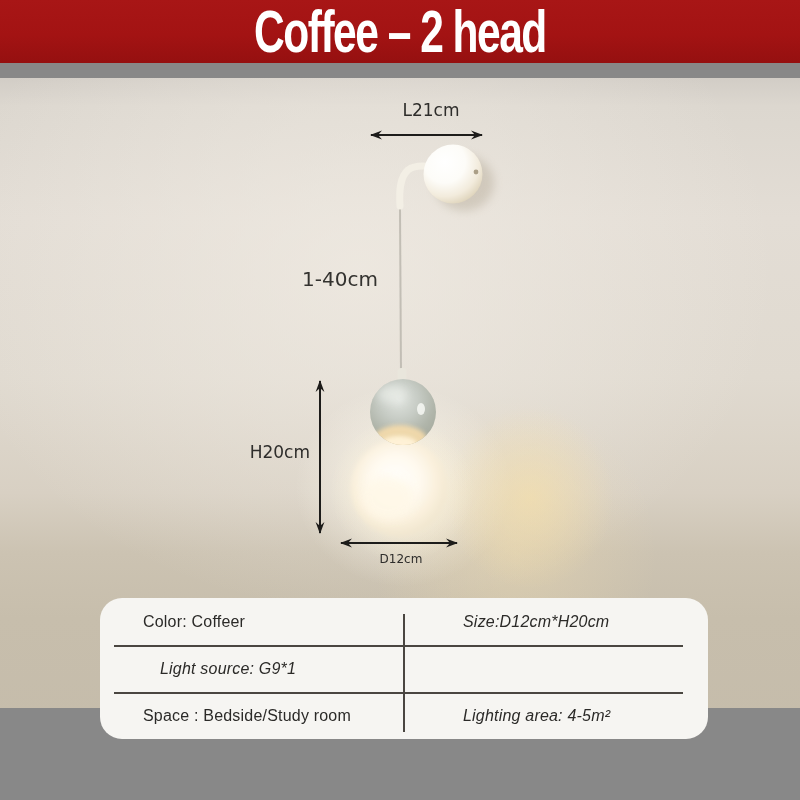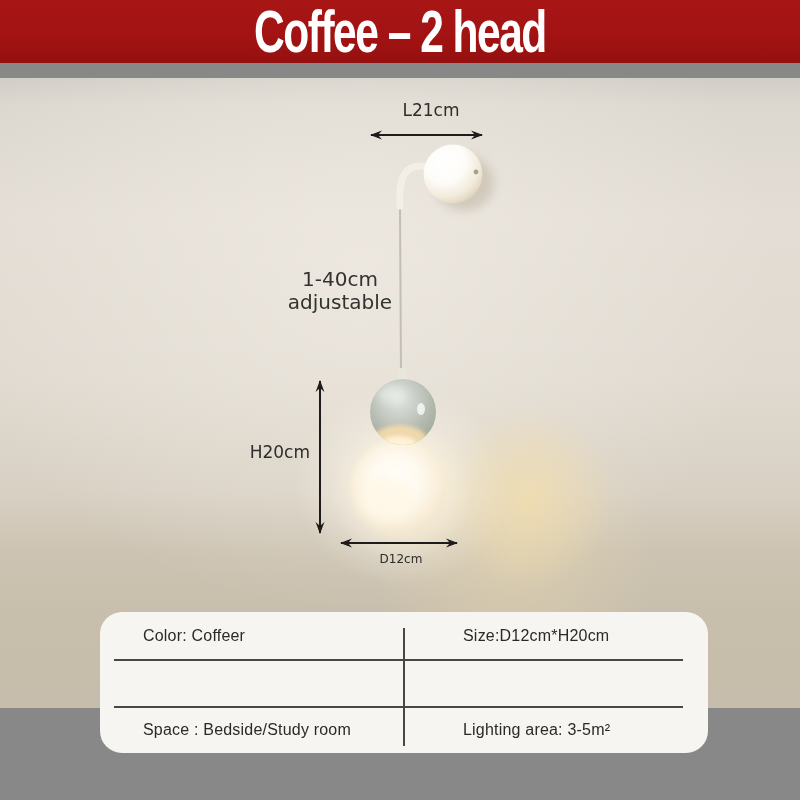--- a/index.html
+++ b/index.html
@@ -28,27 +28,27 @@
 
   
   .dim{position:absolute;color:#2e2d2b;font-family:"DejaVu Sans","Liberation Sans",sans-serif;}
   .dim.l21{left:371px;top:22px;width:120px;text-align:center;font-size:17px;}
   .dim.adjust{left:268px;top:190px;width:144px;text-align:center;
               font-size:20px;line-height:23px;color:#33322f;}
   .dim.h20{left:226px;top:364px;width:84px;text-align:right;font-size:17px;}
   .dim.d12{left:341px;top:474px;width:120px;text-align:center;font-size:12px;}
 
   
-  .spec-card{position:absolute;left:100px;top:534px;width:608px;height:141px;
+  .spec-card{position:absolute;left:100px;top:520px;width:608px;height:141px;
              background:#f6f5f2;border-radius:22px;}
   .spec-rows{position:absolute;inset:0;display:flex;flex-direction:column;}
   .spec-row{flex:1;display:flex;align-items:center;}
   .cell{font-size:16px;color:#2b2a28;letter-spacing:0.2px;white-space:nowrap;}
   .cell.left{width:303px;padding-left:43px;box-sizing:border-box;}
-  .cell.right{flex:1;padding-left:60px;}
+  .cell.right{flex:1;padding-left:60px;font-style:italic;}
   .hline{position:absolute;left:14px;right:25px;height:1.5px;background:#4a4641;}
   .hline.h1{top:47px;} .hline.h2{top:94px;}
   .vline{position:absolute;left:303px;top:16px;bottom:7px;width:1.6px;background:#4a4641;}
 </style>
 </head>
 <body>
 
 <div class="stage">
 
   <header class="banner">
@@ -120,36 +120,36 @@
       <circle cx="476" cy="94" r="2.4" fill="#ab9f87"></circle>
 
       <line x1="371" y1="57" x2="482" y2="57" stroke="#1d1c1a" stroke-width="2" marker-start="url(#ah)" marker-end="url(#ah)"></line>
       <line x1="320" y1="303" x2="320" y2="455" stroke="#1d1c1a" stroke-width="2" marker-start="url(#ah)" marker-end="url(#ah)"></line>
       <line x1="341" y1="465" x2="457" y2="465" stroke="#1d1c1a" stroke-width="2" marker-start="url(#ah)" marker-end="url(#ah)"></line>
     </svg>
 
     <div class="dim l21">L21cm</div>
     <div class="dim adjust">
       <div>1-40cm</div>
-      <div>adjustable</div>
     </div>
     <div class="dim h20">H20cm</div>
     <div class="dim d12">D12cm</div>
 
     <div class="spec-card">
       <div class="spec-rows">
         <div class="spec-row">
           <div class="cell left">Color: Coffeer</div>
           <div class="cell right">Size:D12cm*H20cm</div>
         </div>
         <div class="spec-row">
+          <div class="cell right">Light source: G9*1</div>
         </div>
         <div class="spec-row">
           <div class="cell left">Space : Bedside/Study room</div>
-          <div class="cell right">Lighting area: 3-5m²</div>
+          <div class="cell right">Lighting area: 4-5m²</div>
         </div>
       </div>
       <div class="hline h1"></div>
       <div class="hline h2"></div>
       <div class="vline"></div>
     </div>
 
   </div>
 </div>
 

